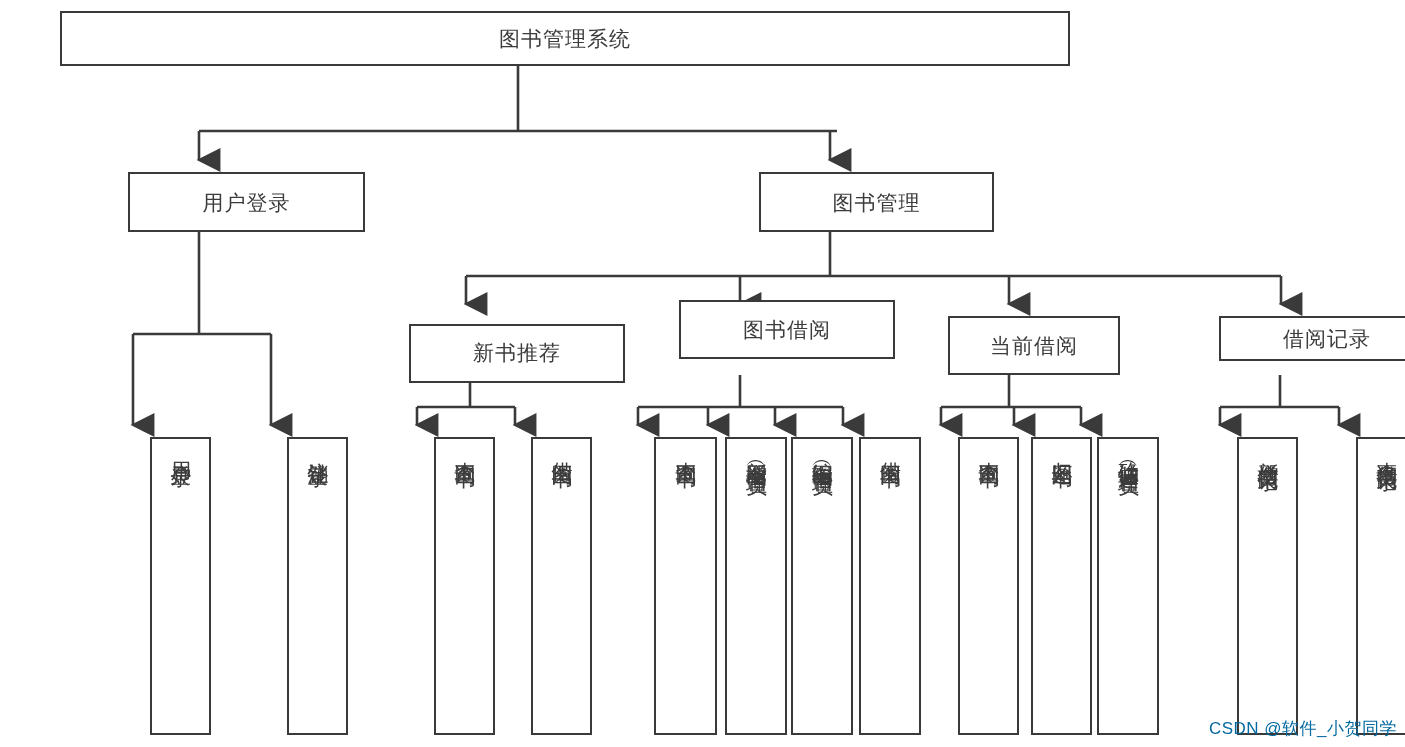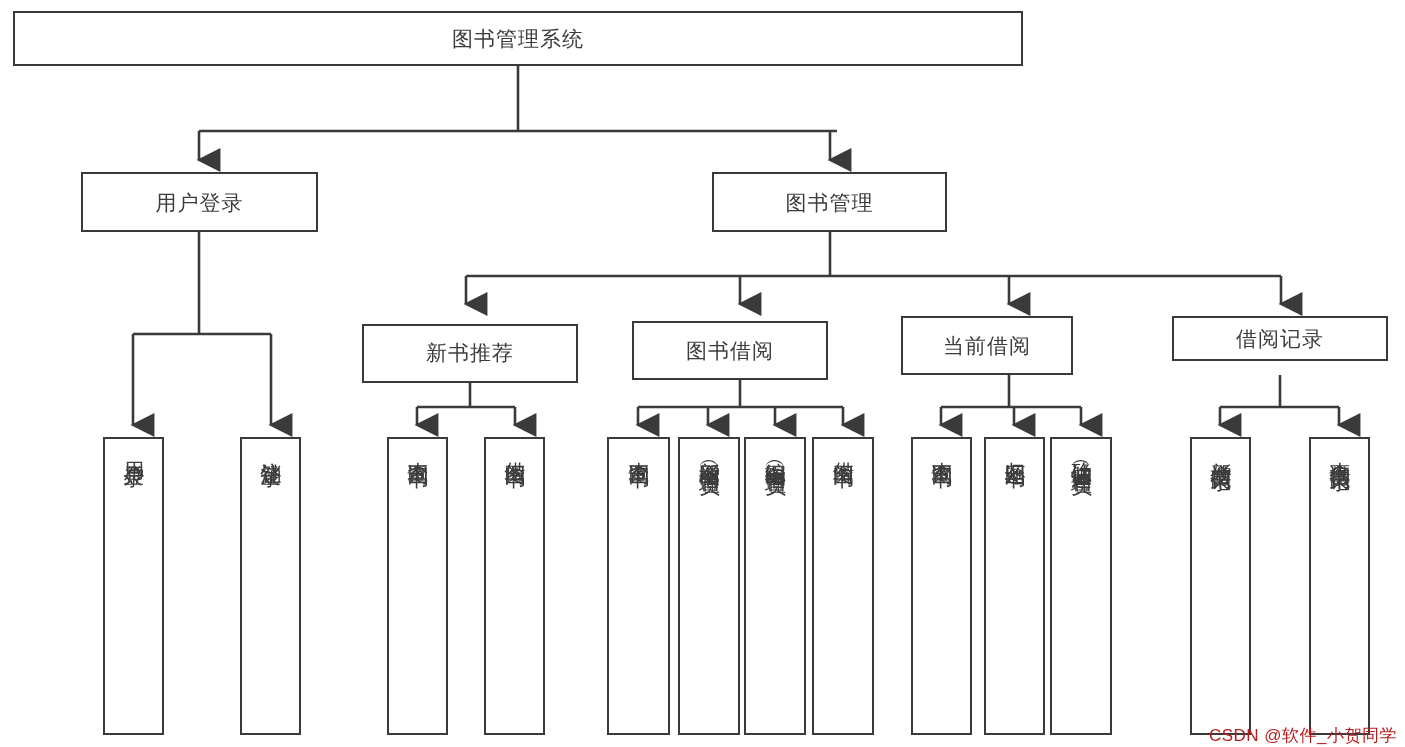--- a/index.html
+++ b/index.html
@@ -27,20 +27,21 @@
   }
   .node {
     position: absolute;
     box-sizing: border-box;
     background: #ffffff;
     border: 2px solid #3a3a3a;
     display: flex;
     align-items: center;
     justify-content: center;
     color: #3c3c3c;
+    margin-left: 47px;
   }
   .node.h-node {
     font-size: 21px;
     letter-spacing: 1px;
     line-height: 1;
   }
   .node.leaf {
     padding: 6px 2px;
     align-items: flex-start;
     justify-content: center;
@@ -50,23 +51,23 @@
     text-orientation: upright;
     font-size: 21px;
     line-height: 1.18;
     letter-spacing: 2px;
     color: #3c3c3c;
     white-space: nowrap;
   }
   .watermark {
     position: absolute;
     right: 8px;
-    bottom: 0;
+    bottom: 7px;
     font-size: 17px;
-    color: #b91c1c;
+    color: #0369a1;
     letter-spacing: 0.5px;
     user-select: none;
     white-space: nowrap;
   }
 </style>
 </head>
 <body>
 
 <div id="canvas">
 
@@ -127,21 +128,21 @@
   <div class="node h-node" style="left:81px; top:172px; width:237px; height:60px;">
     <span>用户登录</span>
   </div>
   <div class="node h-node" style="left:712px; top:172px; width:235px; height:60px;">
     <span>图书管理</span>
   </div>
 
   <div class="node h-node" style="left:362px; top:324px; width:216px; height:59px;font-family:Liberation Serif, serif;">
     <span>新书推荐</span>
   </div>
-  <div class="node h-node" style="left:632px; top:321px; width:196px; height:59px;">
+  <div class="node h-node" style="left:632px; top:300px; width:216px; height:59px;">
     <span>图书借阅</span>
   </div>
   <div class="node h-node" style="left:901px; top:316px; width:172px; height:59px;">
     <span>当前借阅</span>
   </div>
   <div class="node h-node" style="left:1172px; top:316px; width:216px; height:45px;">
     <span>借阅记录</span>
   </div>
 
   <div class="node leaf" style="left:103px; top:437px; width:61px; height:298px;">

